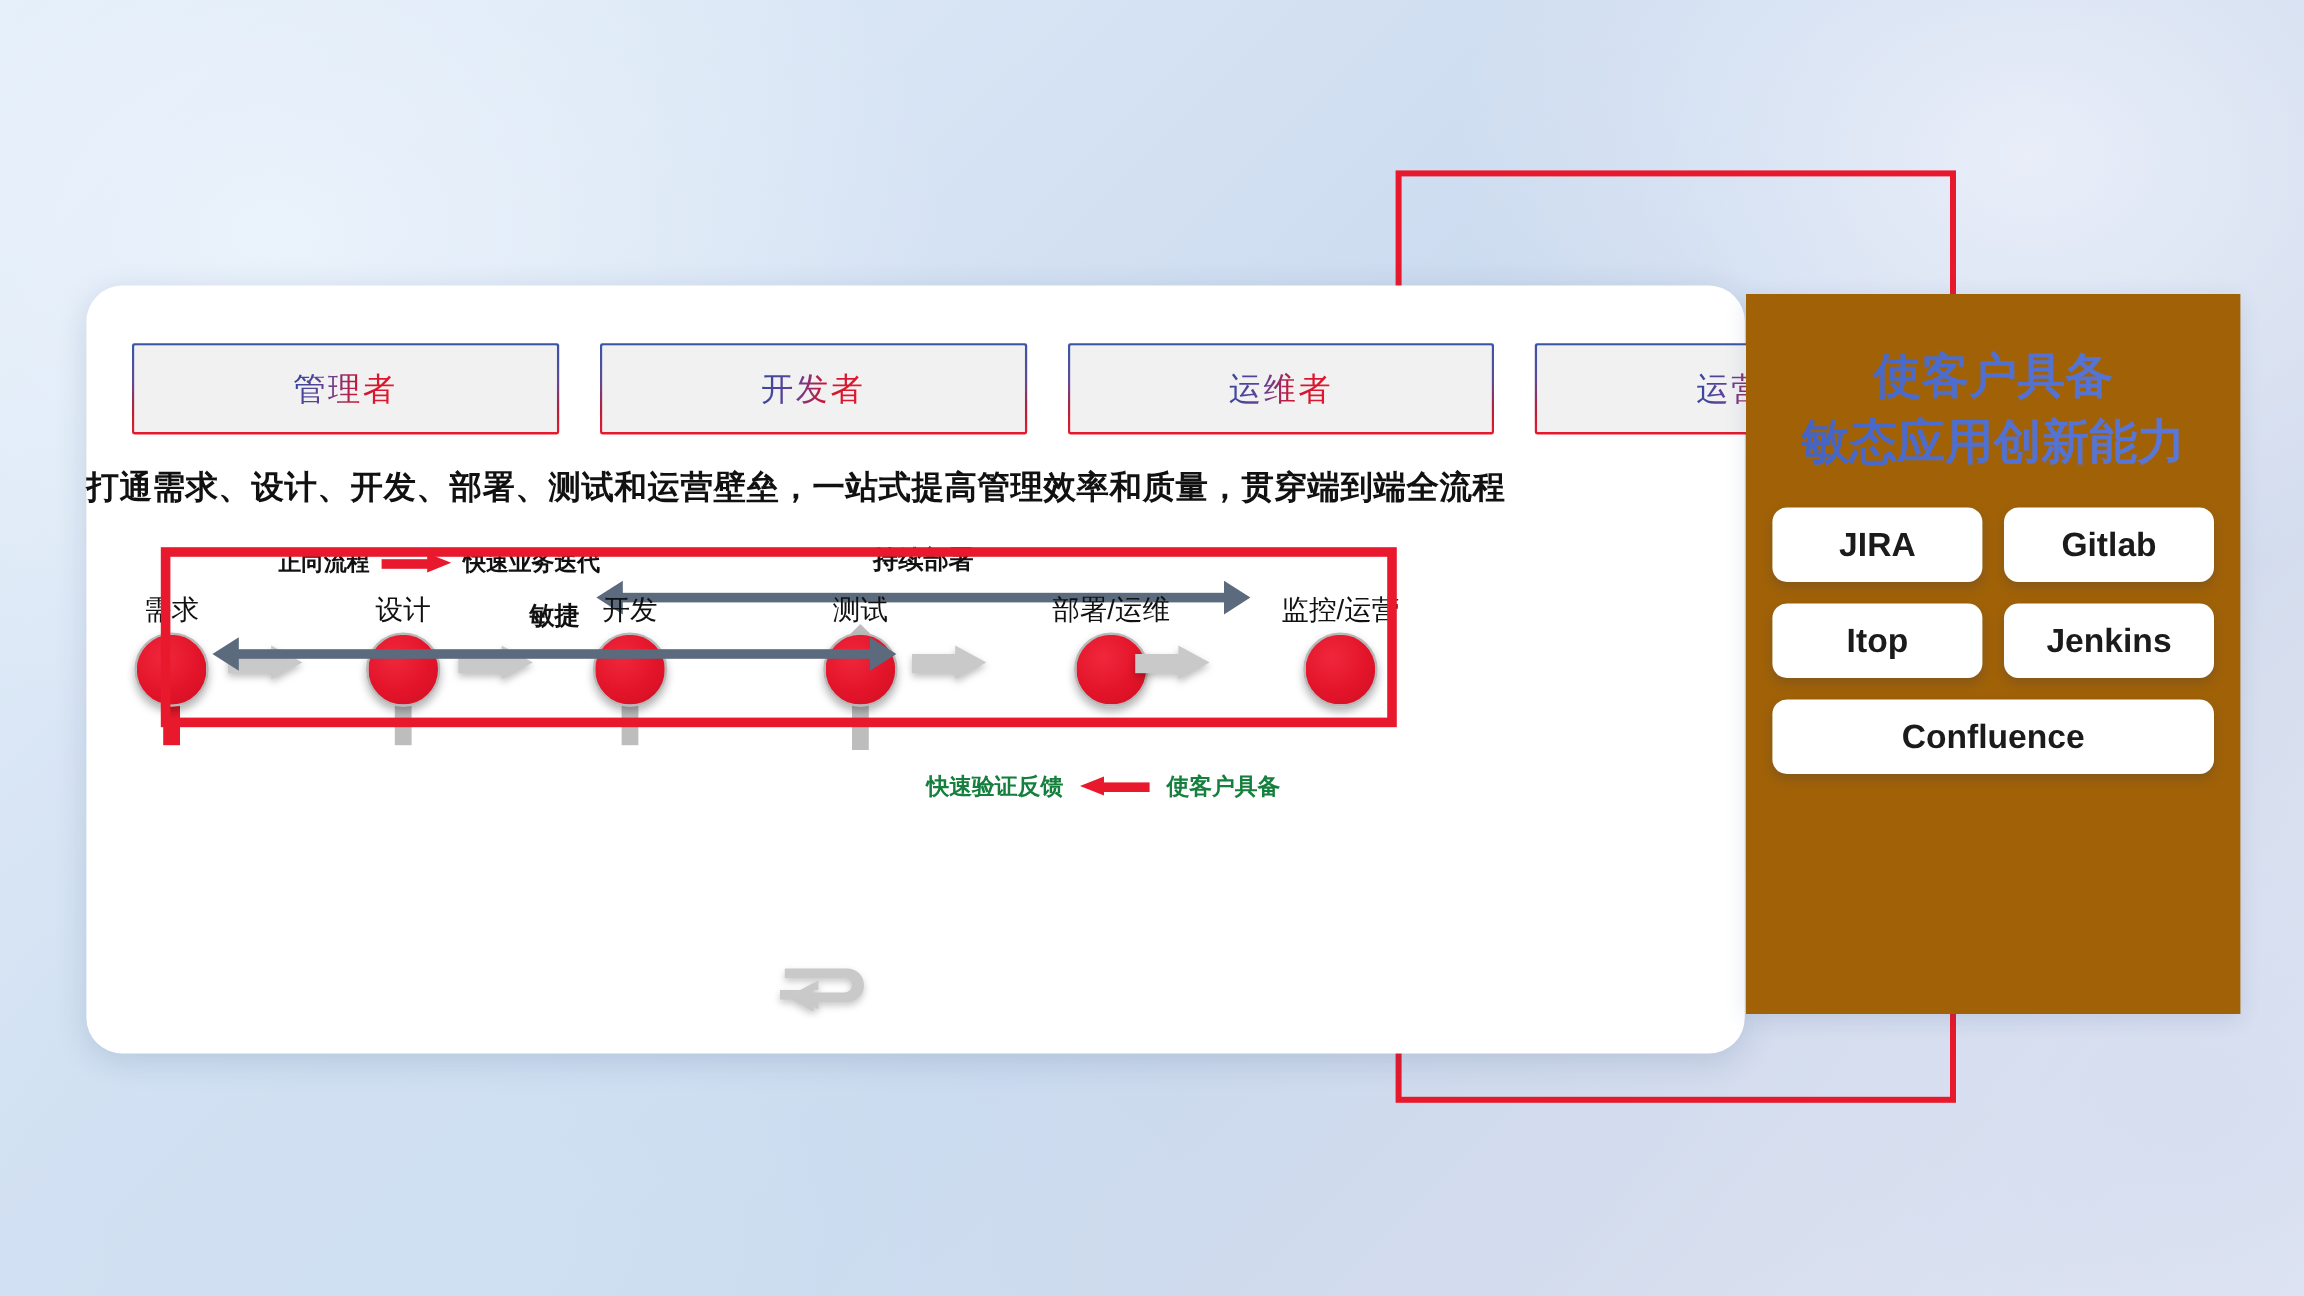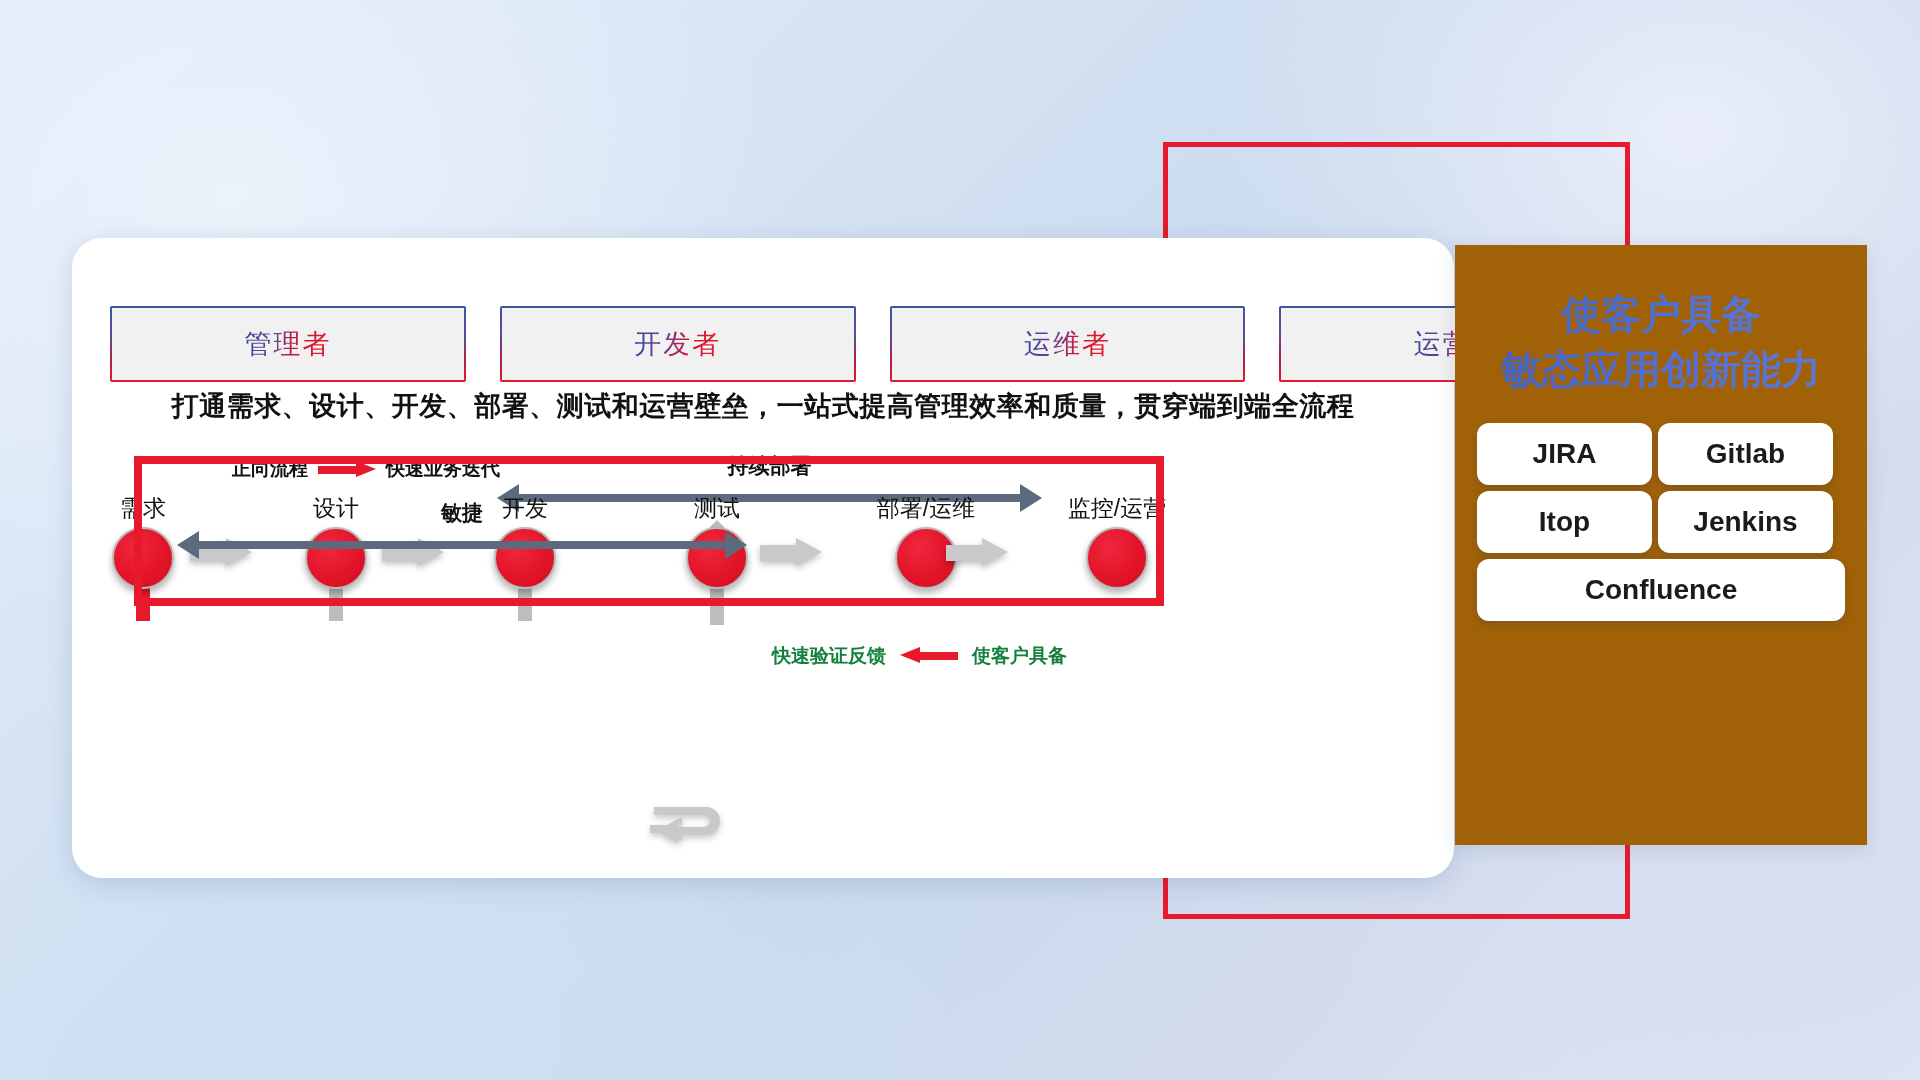--- a/index.html
+++ b/index.html
@@ -29,21 +29,21 @@
   
   .card{
     position:absolute;left:72px;top:238px;width:1382px;height:640px;
     background:#ffffff;border-radius:30px;
     box-shadow:0 6px 26px rgba(40,70,120,.16);
     z-index:3;
   }
 
   
   .roles{
-    position:absolute;left:40px;top:70px;width:1521px;height:72px;
+    position:absolute;left:40px;top:50px;width:1521px;height:72px;
     display:flex;gap:38px;
   }
   .role-box{
     flex:1;position:relative;
     background:#f1f1f1;
     display:flex;align-items:center;justify-content:center;
     border-radius:1px;
   }
   .role-box::before{
     content:"";position:absolute;inset:-2px;border-radius:2px;
@@ -57,21 +57,21 @@
   .role-label{
     font-size:27px;font-weight:400;letter-spacing:2px;
     background:linear-gradient(100deg,#2f49a0 0%,#6a3f92 36%,#cf1430 62%,#e8192c 100%);
     -webkit-background-clip:text;background-clip:text;color:transparent;
     -webkit-text-fill-color:transparent;
   }
 
   
   .tagline{
     position:absolute;left:0;top:150px;width:100%;
-    text-align:center;font-size:27px;font-weight:700;color:#111;
+    text-align:left;font-size:27px;font-weight:700;color:#111;
     letter-spacing:.5px;
   }
 
   
   .legend-fwd{
     position:absolute;left:160px;top:218px;
     display:flex;align-items:center;gap:10px;
     font-size:19px;font-weight:700;color:#111;
   }
   .legend-fwd .arrow-red{
@@ -167,21 +167,21 @@
     box-shadow:0 4px 18px rgba(40,70,120,.14);
   }
   .tools-title{
     margin-top:42px;text-align:center;line-height:1.38;
     font-size:40px;font-weight:700;
     background:linear-gradient(100deg,#3e5fc0 0%,#4f6fd0 45%,#5f7ad8 100%);
     -webkit-background-clip:text;background-clip:text;color:transparent;
     -webkit-text-fill-color:transparent;
   }
   .tools-grid{
-    margin:26px 22px 0 22px;display:flex;flex-wrap:wrap;gap:6px;
+    margin:26px 22px 0 22px;display:flex;flex-wrap:wrap;gap:18px;
   }
   .tool-chip{
     flex:0 0 calc(50% - 9px);height:62px;background:#ffffff;border-radius:12px;
     display:flex;align-items:center;justify-content:center;
     font-size:28px;font-weight:700;color:#1b1b1b;
     box-shadow:0 4px 9px rgba(30,50,90,.22);
   }
   .tool-chip.full{flex:0 0 100%;}
 </style>
 </head>

